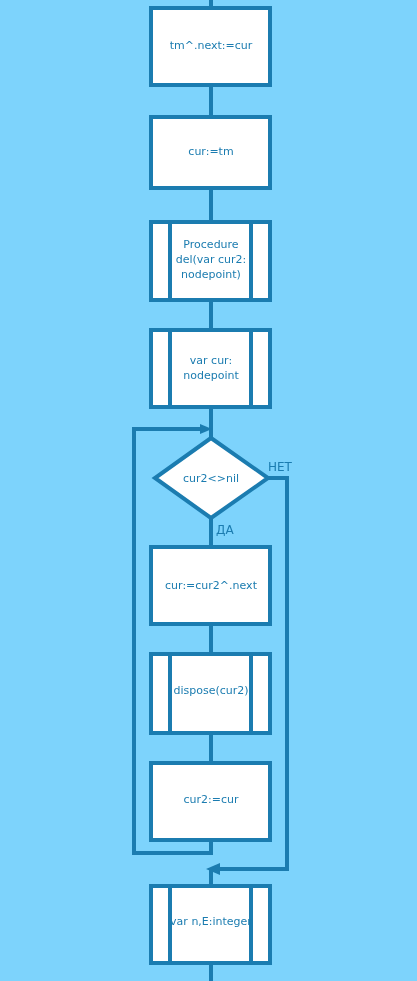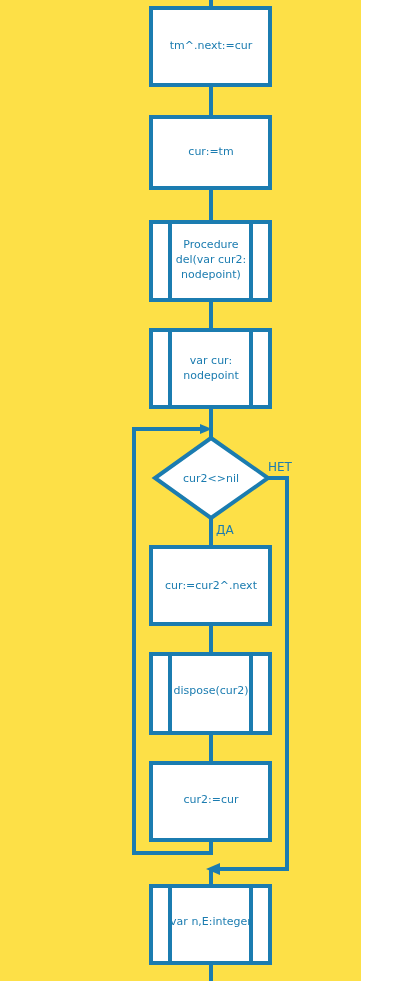--- a/index.html
+++ b/index.html
@@ -5,23 +5,23 @@
   html, body {
     margin: 0;
     padding: 0;
     background: #ffffff;
   }
   body {
     font-family: "DejaVu Sans", sans-serif;
   }
   #canvas {
     position: relative;
-    width: 361px;
+    width: 417px;
     height: 981px;
-    background: #fde047;
+    background: #7dd3fc;
     overflow: hidden;
   }
   svg#flow {
     position: absolute;
     left: 0;
     top: 0;
     width: 417px;
     height: 981px;
     display: block;
   }

